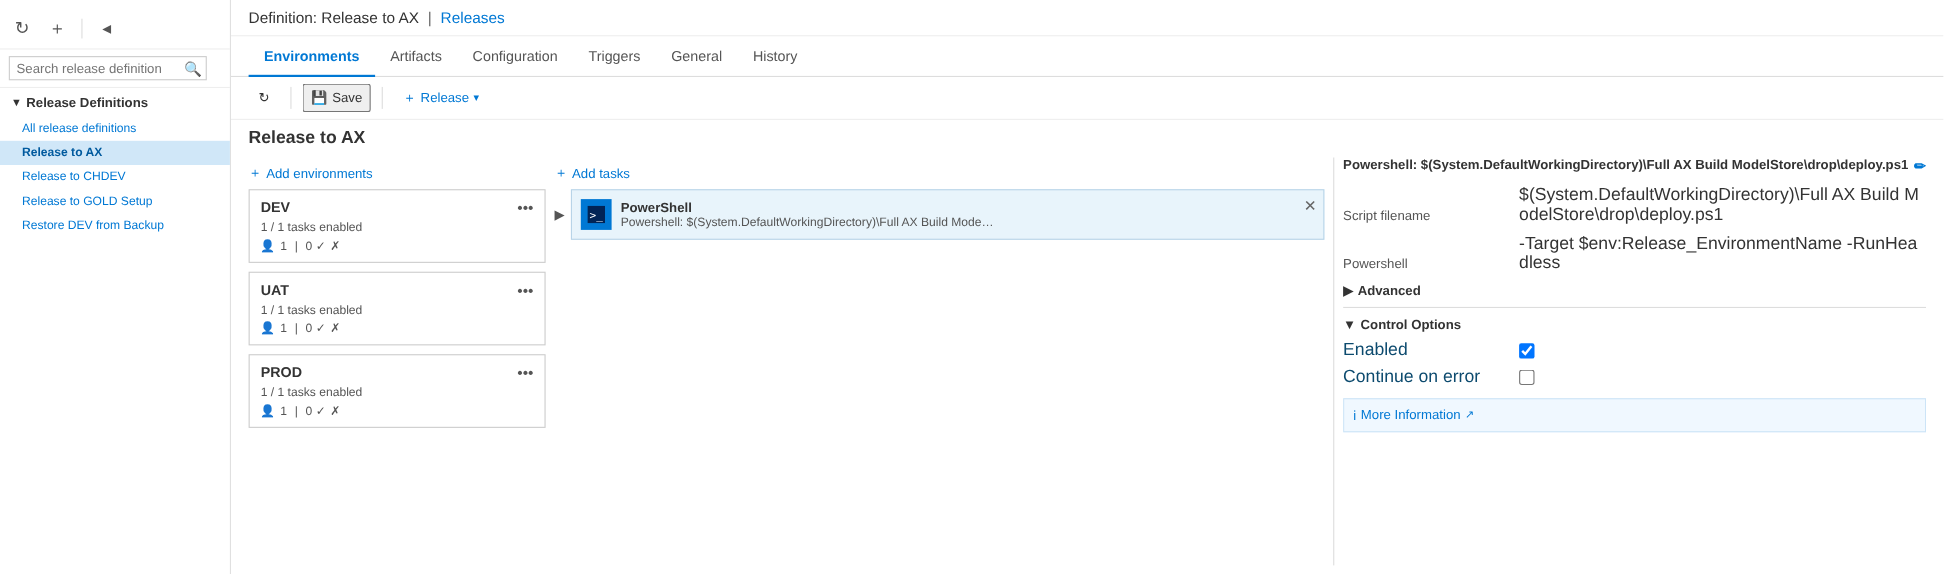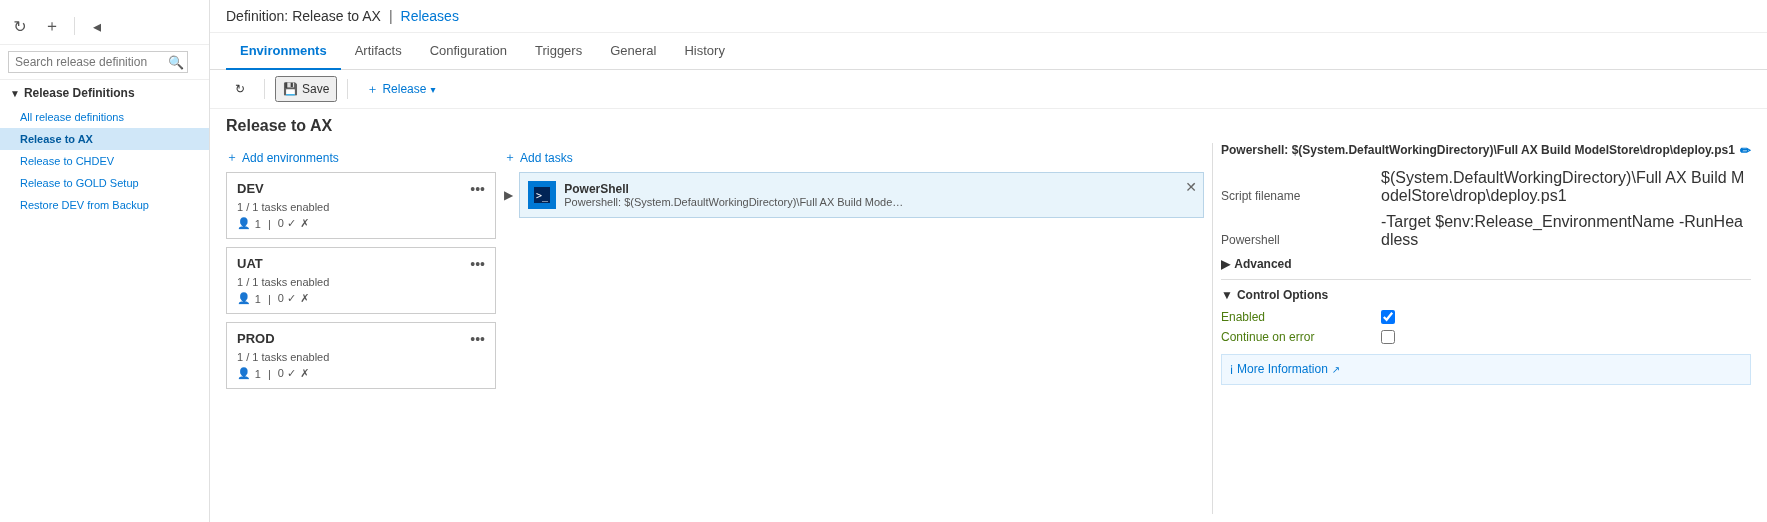--- a/index.html
+++ b/index.html
@@ -72,21 +72,21 @@
     
     .props-panel { width: 530px; flex-shrink: 0; overflow-y: auto; }
     .props-title { font-size: 13px; font-weight: 600; color: #333; margin-bottom: 10px; display: flex; align-items: center; justify-content: space-between; }
     .props-edit-icon { color: #0078d4; cursor: pointer; }
     .props-row { display: flex; align-items: flex-start; margin-bottom: 8px; }
     .props-label { width: 160px; flex-shrink: 0; font-size: 12px; color: #555; padding-top: 4px; margin-top: 16px; }
     .props-value { flex: 1; font-size: 16px; color: #333; word-break: break-all; }
     .section-toggle { display: flex; align-items: center; gap: 4px; font-size: 12px; font-weight: 600; cursor: pointer; color: #333; margin-bottom: 8px; }
     .control-options-section { border-top: 1px solid #ddd; padding-top: 8px; margin-top: 4px; }
     .checkbox-row { display: flex; align-items: center; margin-bottom: 6px; }
-    .checkbox-row label { width: 160px; font-size: 12px; color: #4d7c0f; }
+    .checkbox-row label { width: 160px; font-size: 16px; color: #0c4a6e; }
     .checkbox-row input[type=checkbox] { width: 14px; height: 14px; }
     .more-info { display: flex; align-items: center; gap: 4px; font-size: 12px; color: #0078d4; cursor: pointer; margin-top: 10px; padding: 6px 8px; background: #f0f8ff; border: 1px solid #cce4f7; }
   </style>
 </head>
 <body>
 
 <div class="app-layout">
 
   <div class="sidebar">
     <div class="sidebar-toolbar">

